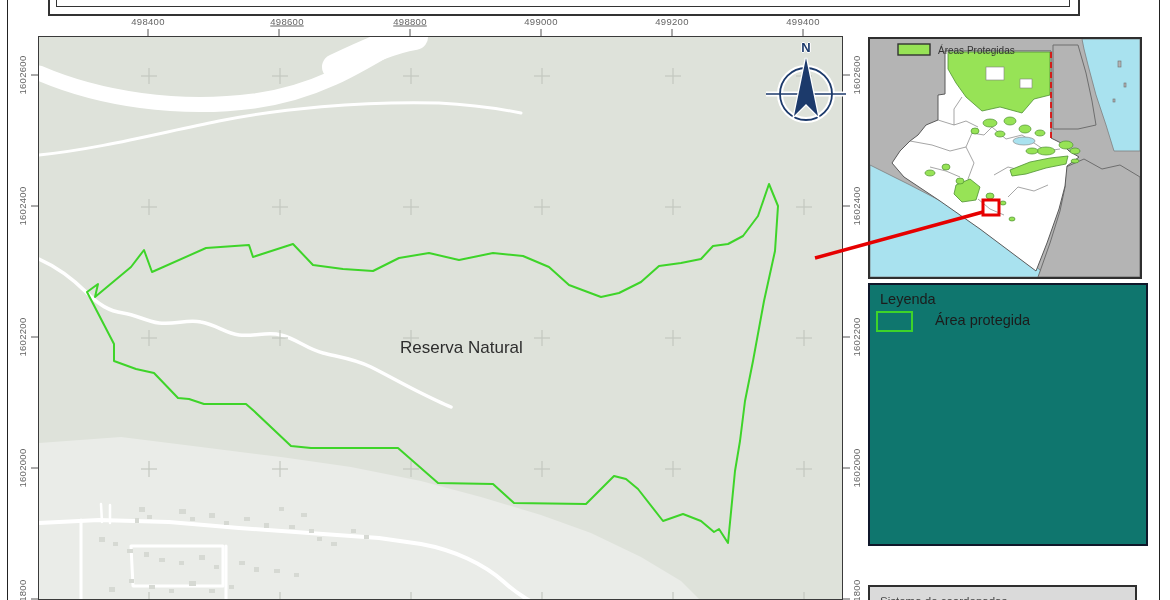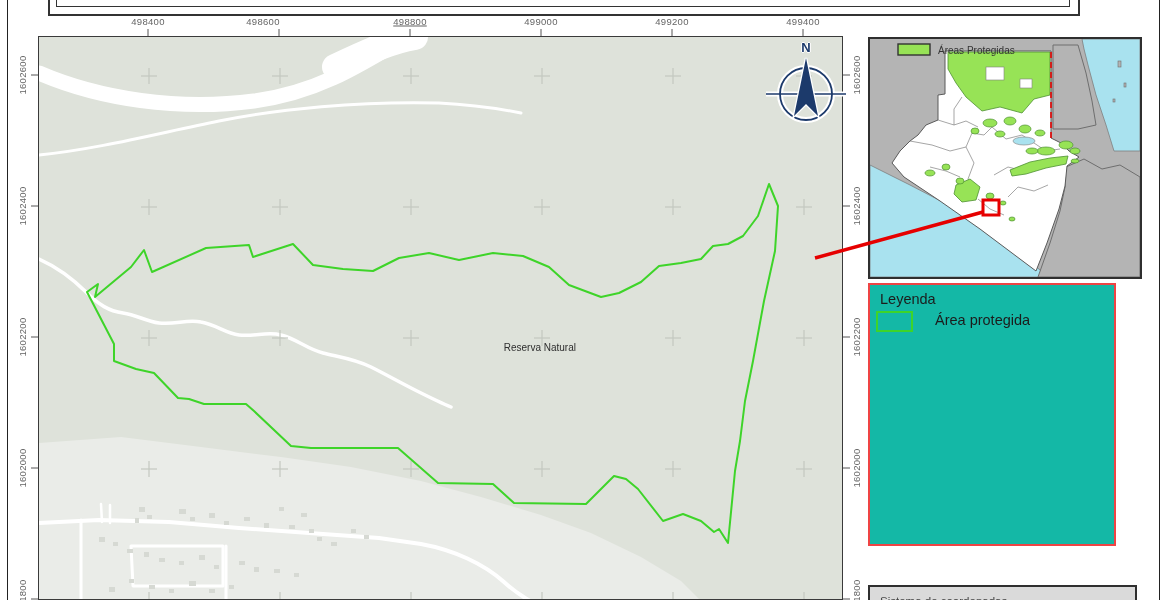--- a/index.html
+++ b/index.html
@@ -18,28 +18,28 @@
   #map-frame{left:38px;top:36px;width:805px;height:564px;border:1.5px solid #3a3a3a;box-sizing:border-box;background:#dee2da;overflow:hidden;}
   #map-svg{position:absolute;left:0;top:0;}
   
   .coord-label{
     position:absolute;font-size:9.5px;color:#646464;white-space:nowrap;
     transform:translate(-50%,-50%);letter-spacing:0.3px;
   }
   .coord-label.vert{transform:translate(-50%,-50%) rotate(-90deg);}
   
   #map-label{
-    left:400px;top:337px;width:176px;text-align:right;
-    font-size:10px;line-height:21px;color:#2e2e2e;
+    left:400px;top:337px;width:176px;text-align:left;
+    font-size:17px;line-height:21px;color:#2e2e2e;
   }
   
   #north-arrow{left:758px;top:36px;width:96px;height:104px;}
   
   #inset-box{left:868px;top:37px;width:270px;height:238px;border:2px solid #2f2f2f;box-sizing:content-box;background:#b4b4b4;overflow:hidden;}
-  #legend-box{left:868px;top:283px;width:248px;height:263px;border:2px solid #ef4444;background:#14b8a6;box-sizing:border-box;}
+  #legend-box{left:868px;top:283px;width:280px;height:263px;border:2px solid #0f172a;background:#0f766e;box-sizing:border-box;}
   #legend-title{position:absolute;left:10px;top:6px;font-size:14.5px;color:#1c1c1c;}
   .legend-item{position:absolute;left:6px;top:26px;height:20px;}
   .legend-swatch{position:absolute;left:0;top:0;width:33px;height:17px;border:2px solid #3ed429;background:transparent;}
   .legend-item-label{position:absolute;left:47px;top:1px;font-size:14.5px;color:#1c1c1c;white-space:nowrap;margin-left:12px;}
   #info-box{left:868px;top:585px;width:269px;height:80px;border:2px solid #2f2f2f;background:#dadada;box-sizing:border-box;padding:8px 10px;font-size:11.5px;color:#444;}
   
   #inset-legend-label{position:absolute;left:68px;top:6px;font-size:10px;color:#333;white-space:nowrap;}
   
   #overlay-svg{position:absolute;left:0;top:0;pointer-events:none;z-index:6;}
   #inset-box,#legend-box,#info-box{z-index:3;}
@@ -182,21 +182,21 @@
     <circle cx="48" cy="58" r="26" fill="none" stroke="#ffffff" stroke-width="6"></circle>
     <line x1="8" y1="58" x2="88" y2="58" stroke="#1c3a6b" stroke-width="1.6"></line>
     <circle cx="48" cy="58" r="26" fill="none" stroke="#1c3a6b" stroke-width="1.8"></circle>
     <polygon points="48,22 60,80 48,68 36,80" fill="#1c3a6b" stroke="#ffffff" stroke-width="2.5" paint-order="stroke"></polygon>
   </svg>
   <div id="north-label">N</div>
 </div>
 
 <div id="tick-layer">
     <div class="coord-label" style="left: 148px; top: 21px;">498400</div>
-    <div class="coord-label" style="left: 263px; top: 21px;">498600</div>
+    <div class="coord-label" style="left: 287px; top: 21px; text-decoration: underline;">498600</div>
     <div class="coord-label" style="left: 410px; top: 21px; text-decoration: underline;">498800</div>
     <div class="coord-label" style="left: 541px; top: 21px;">499000</div>
     <div class="coord-label" style="left: 672px; top: 21px;">499200</div>
     <div class="coord-label" style="left: 803px; top: 21px;">499400</div>
     <div class="coord-label vert" style="left: 22px; top: 75px;">1602600</div>
     <div class="coord-label vert" style="left: 856px; top: 75px;">1602600</div>
     <div class="coord-label vert" style="left: 22px; top: 206px;">1602400</div>
     <div class="coord-label vert" style="left: 856px; top: 206px;">1602400</div>
     <div class="coord-label vert" style="left: 22px; top: 337px;">1602200</div>
     <div class="coord-label vert" style="left: 856px; top: 337px;">1602200</div>

